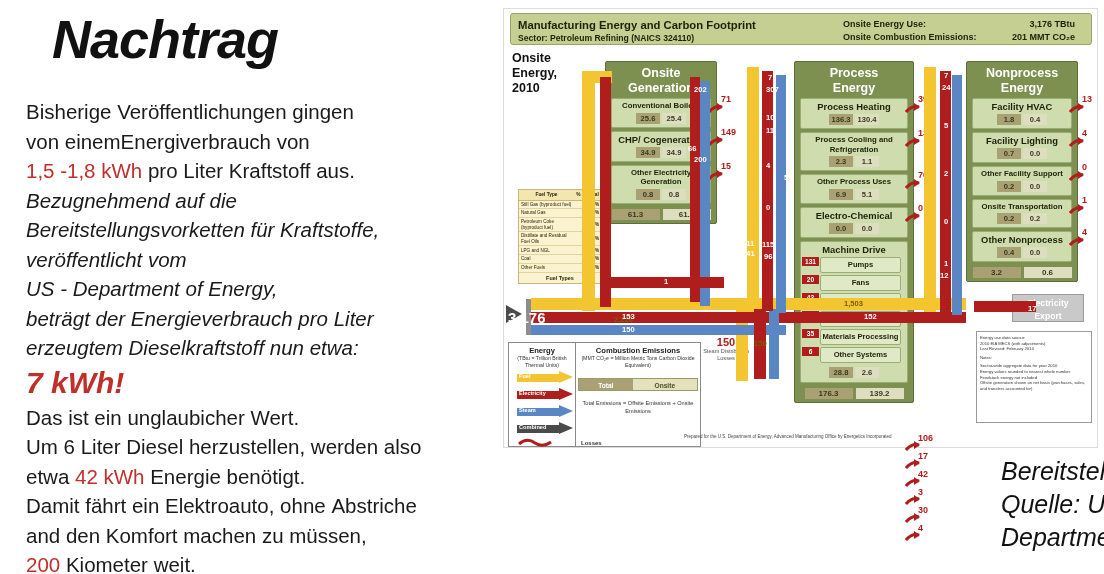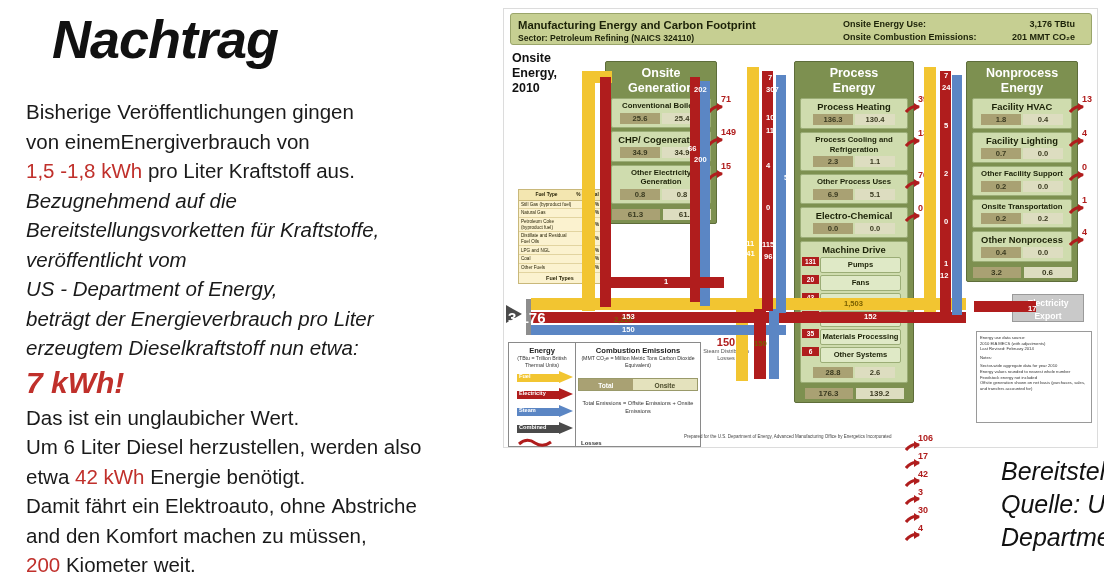--- a/index.html
+++ b/index.html
@@ -73,21 +73,21 @@
     font-size:12.5px; line-height:14.5px; padding-top:4px;
   }
   .cell {
     margin:3px 5px; background:#cfdcae; border:1px solid #9bad76;
     border-radius:2px; text-align:center; padding:2px 1px 3px 1px;
   }
   .cell .nm { font-size:9.4px; font-weight:bold; color:#1c2208; line-height:11px; }
   .cell .nm.sm { font-size:7.8px; line-height:9.5px; }
   .vals { display:flex; justify-content:center; gap:2px; margin-top:2px; }
   .v1, .v2 { font-size:7.6px; font-weight:bold; color:#3a3a20;
-             padding:1px 0; width:40px; text-align:center; }
+             padding:1px 0; width:24px; text-align:center; }
   .v1 { background:#a9a173; }
   .v2 { background:#ddddc0; }
   .colfoot { display:flex; justify-content:center; gap:3px; padding:2px 0 3px 0; }
   .colfoot .v1, .colfoot .v2 { width:48px; font-size:8px; }
 
   
   .md-sub {
     margin:2px 5px 2px 18px; background:#dfe9c6; border:1px solid #9bad76;
     border-radius:2px; text-align:center; font-size:7.6px; font-weight:bold;
     color:#1c2208; padding:2.5px 0;

